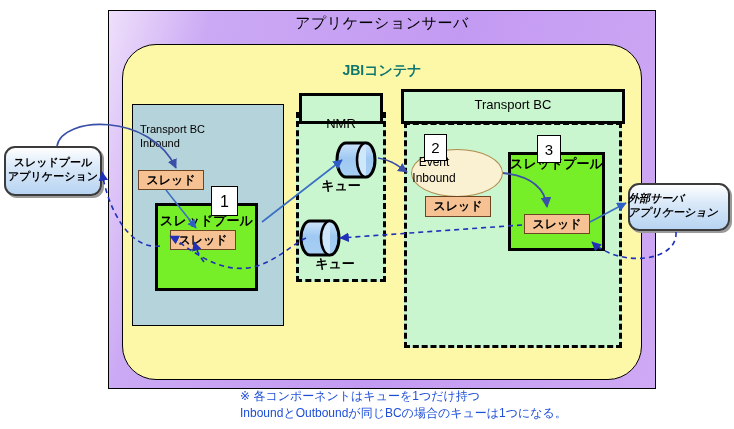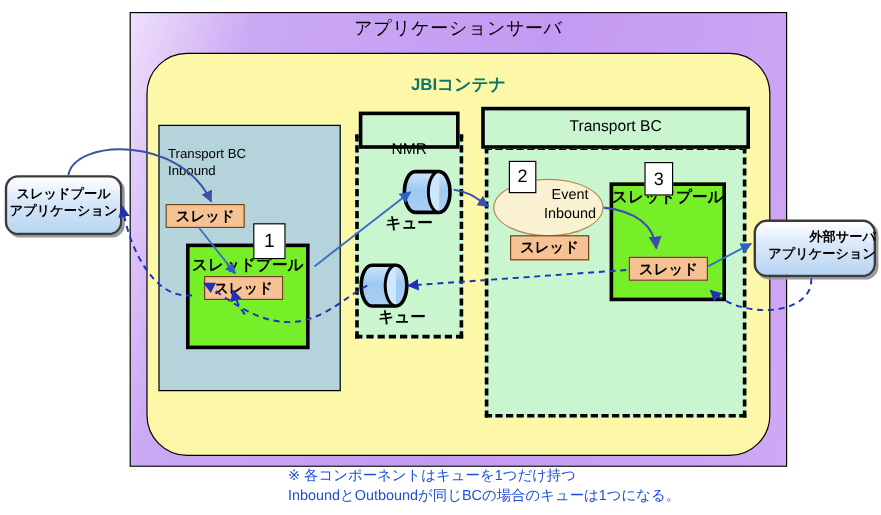--- a/index.html
+++ b/index.html
@@ -87,21 +87,21 @@
   }
   #tbc-head-label{
     left:401px;top:97px;width:224px;text-align:center;
     font-size:13px;color:#000;
   }
   #evm-ellipse{
     left:411px;top:149px;width:92px;height:48px;
     background:#faf0d2;border:1px solid #b08d4e;border-radius:50%;
   }
   #evm-label{
-    left:429px;top:154px;width:92px;text-align:center;
+    left:388px;top:154px;width:92px;text-align:center;
     font-size:12px;line-height:16px;color:#000;
   }
   #badge2{
     left:424px;top:134px;width:23px;height:27px;
     background:#fff;border:1px solid #000;
     font-size:15px;color:#000;text-align:center;line-height:26px;
   }
   #thread-evm{
     left:425px;top:196px;width:66px;height:21px;
     background:#f6c293;border:1px solid #6d4522;
@@ -138,22 +138,22 @@
   
   .ext-box{
     background:linear-gradient(180deg,#ffffff 0%,#dceaf9 38%,#b7d4f2 100%);
     border:2px solid #3b3b3b;border-radius:11px;
     box-shadow:2px 2px 0 #9a9a9a;
   }
   #ext-client{left:4px;top:146px;width:98px;height:50px;}
   #ext-client-label{left:4px;top:155px;width:98px;text-align:center;
     font-size:11px;font-weight:bold;line-height:14px;color:#000;}
   #ext-server{left:628px;top:183px;width:102px;height:48px;}
-  #ext-server-label{left:628px;top:191px;width:102px;text-align:right;
-    font-size:11px;font-weight:bold;line-height:14px;color:#000;}
+  #ext-server-label{left:628px;top:191px;width:102px;text-align:left;
+    font-size:11px;font-weight:bold;line-height:14px;color:#000;font-style:italic;}
 
   
   #caption{
     left:240px;top:388px;width:420px;
     font-size:12px;line-height:17px;color:#1d4ed8;
   }
   #caption div{white-space:nowrap;}
 
   svg{position:absolute;left:0;top:0;pointer-events:none;}
 </style>

